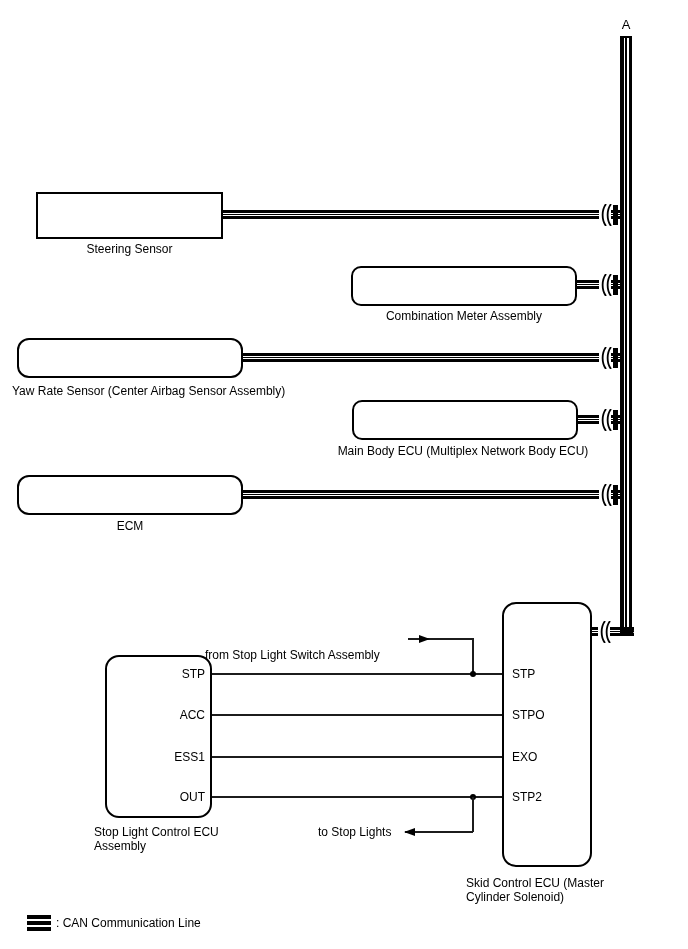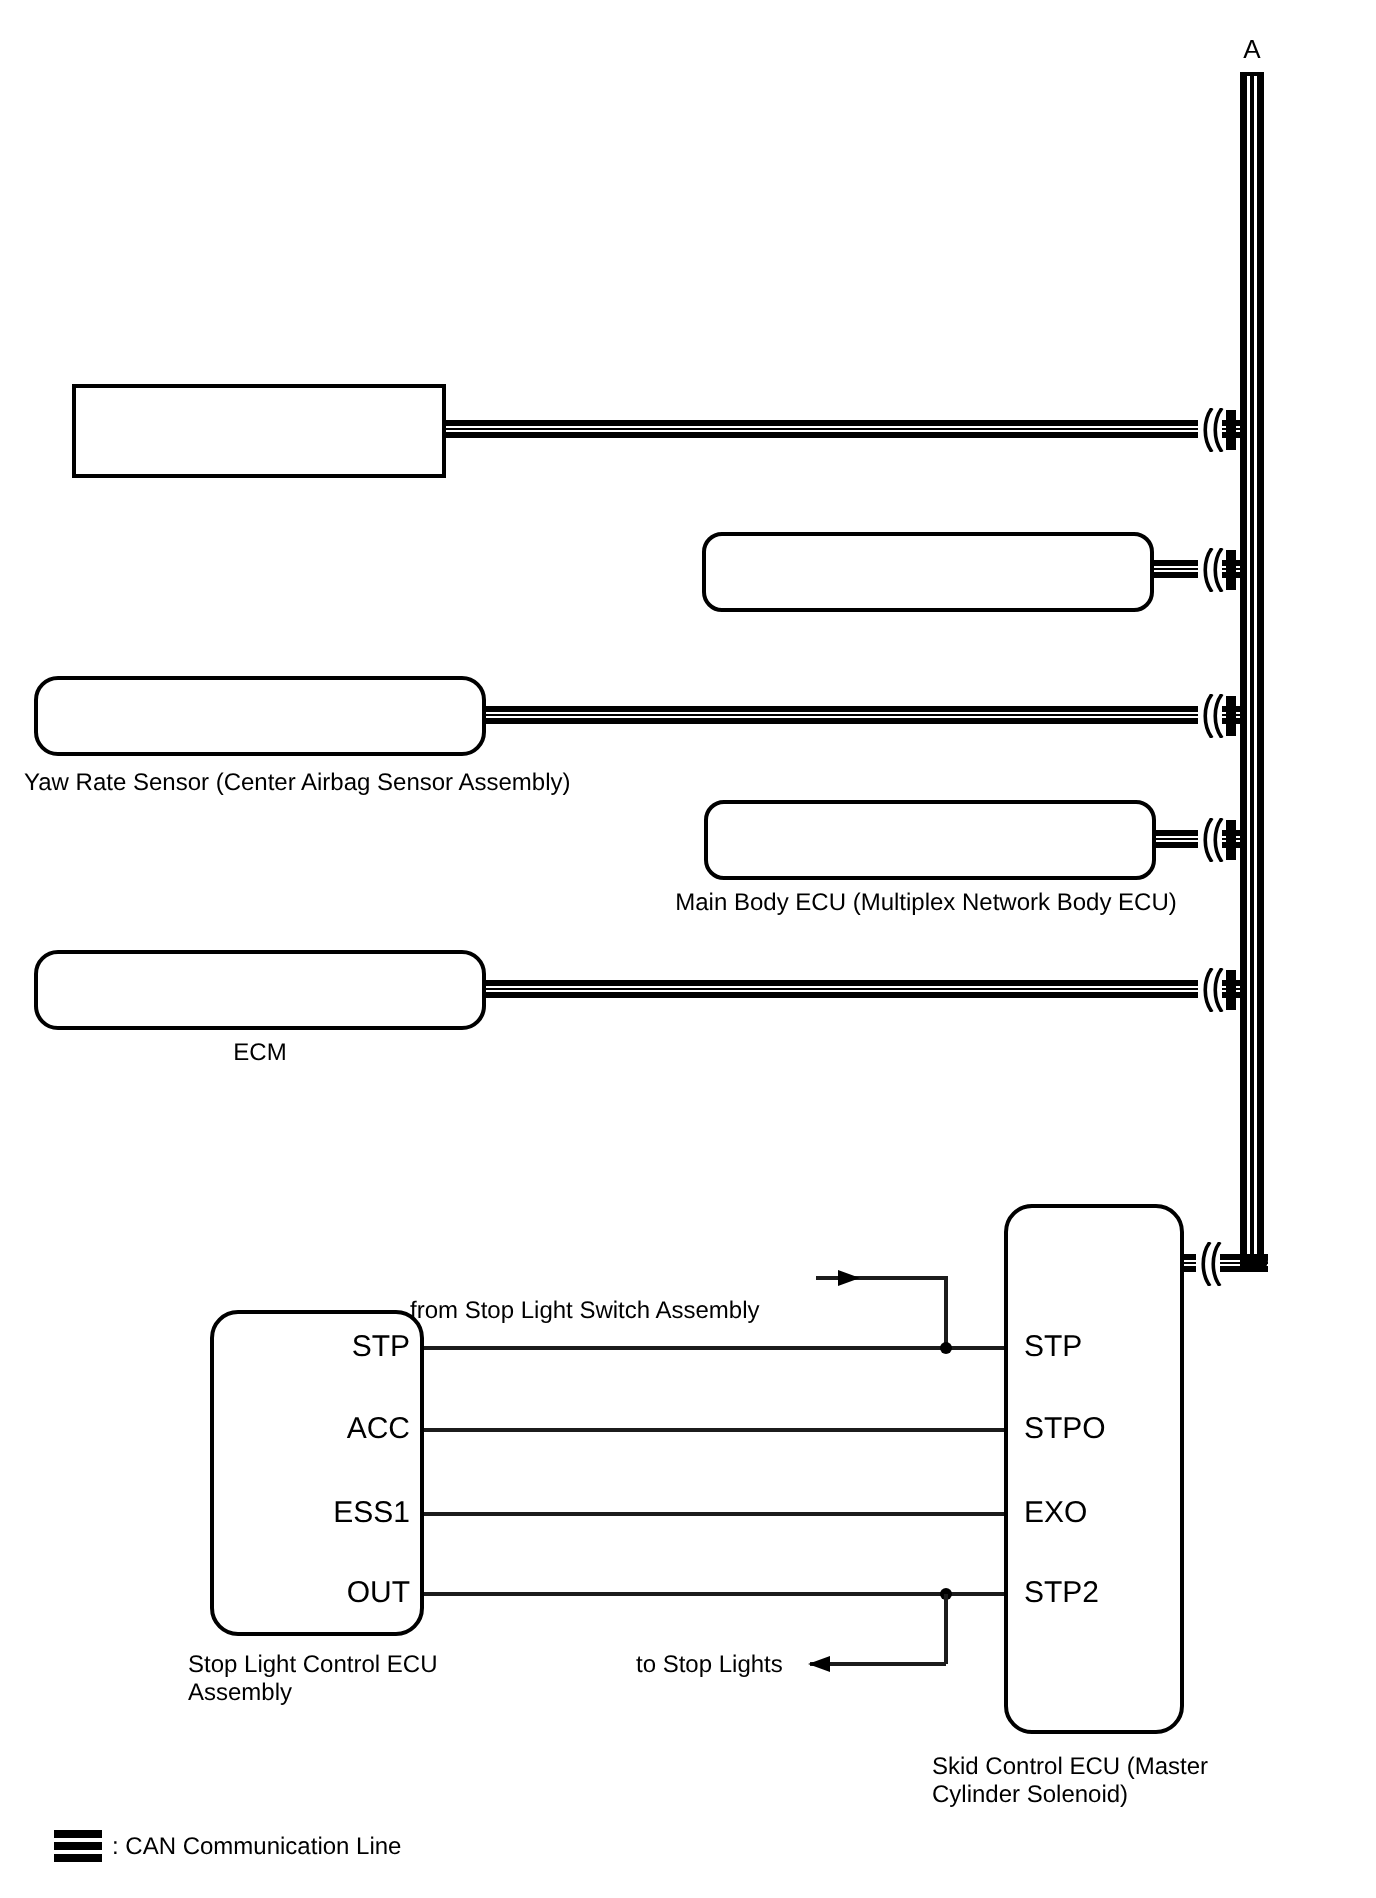--- a/index.html
+++ b/index.html
@@ -21,21 +21,21 @@
   .thin{position:absolute;height:1.5px;background:#1c1c1c;}
   .vthin{position:absolute;width:1.5px;background:#1c1c1c;}
   .dot{position:absolute;width:6px;height:6px;border-radius:50%;background:#000;}
   .brk{position:absolute;width:16px;height:22px;}
   .arrow-r{position:absolute;width:0;height:0;border-top:4.5px solid transparent;
     border-bottom:4.5px solid transparent;border-left:11px solid #000;}
   .arrow-l{position:absolute;width:0;height:0;border-top:4.5px solid transparent;
     border-bottom:4.5px solid transparent;border-right:11px solid #000;}
   .legend-sym{position:absolute;left:27px;top:915px;width:24px;height:16px;
     background:linear-gradient(to bottom,#000 0 4px,#fff 4px 6px,#000 6px 10px,#fff 10px 12px,#000 12px 16px);}
-  .pin{position:absolute;font-size:15px;line-height:14px;color:#000;}
+  .pin{position:absolute;font-size:12px;line-height:14px;color:#000;}
 </style>
 </head>
 <body>
 
 <div class="canvas">
 
   <div class="wireh" style="left:221px;top:210px;width:411px;"></div>
   <div class="wireh" style="left:575px;top:280px;width:57px;"></div>
   <div class="wireh" style="left:241px;top:353px;width:391px;"></div>
   <div class="wireh" style="left:576px;top:415px;width:56px;"></div>
@@ -78,22 +78,24 @@
       <path d="M9 0 C4.5 6 4.5 16 9 22" fill="none" stroke="#000" stroke-width="1.8"></path>
       <path d="M14 0 C9.5 6 9.5 16 14 22" fill="none" stroke="#000" stroke-width="1.8"></path>
     </svg>
   <svg class="brk" style="left:596px;top:620.5px;" viewBox="0 0 16 22">
       <rect x="2" y="0" width="12" height="22" fill="#fff"></rect>
       <path d="M9 0 C4.5 6 4.5 16 9 22" fill="none" stroke="#000" stroke-width="1.8"></path>
       <path d="M14 0 C9.5 6 9.5 16 14 22" fill="none" stroke="#000" stroke-width="1.8"></path>
     </svg>
 
   <div class="box" style="left:36px;top:192px;width:187px;height:47px;"></div>
+  <div class="lbl center" style="left:36px;top:242px;width:187px;">Steering Sensor</div>
 
   <div class="box" style="left:351px;top:266px;width:226px;height:40px;border-radius:10px;"></div>
+  <div class="lbl center" style="left:351px;top:309px;width:226px;">Combination Meter Assembly</div>
 
   <div class="box" style="left:17px;top:338px;width:226px;height:40px;border-radius:12px;"></div>
   <div class="lbl" style="left:12px;top:384px;">Yaw Rate Sensor (Center Airbag Sensor Assembly)</div>
 
   <div class="box" style="left:352px;top:400px;width:226px;height:40px;border-radius:10px;"></div>
   <div class="lbl center" style="left:329px;top:444px;width:268px;">Main Body ECU (Multiplex Network Body ECU)</div>
 
   <div class="box" style="left:17px;top:475px;width:226px;height:40px;border-radius:12px;"></div>
   <div class="lbl center" style="left:17px;top:519px;width:226px;">ECM</div>
 

